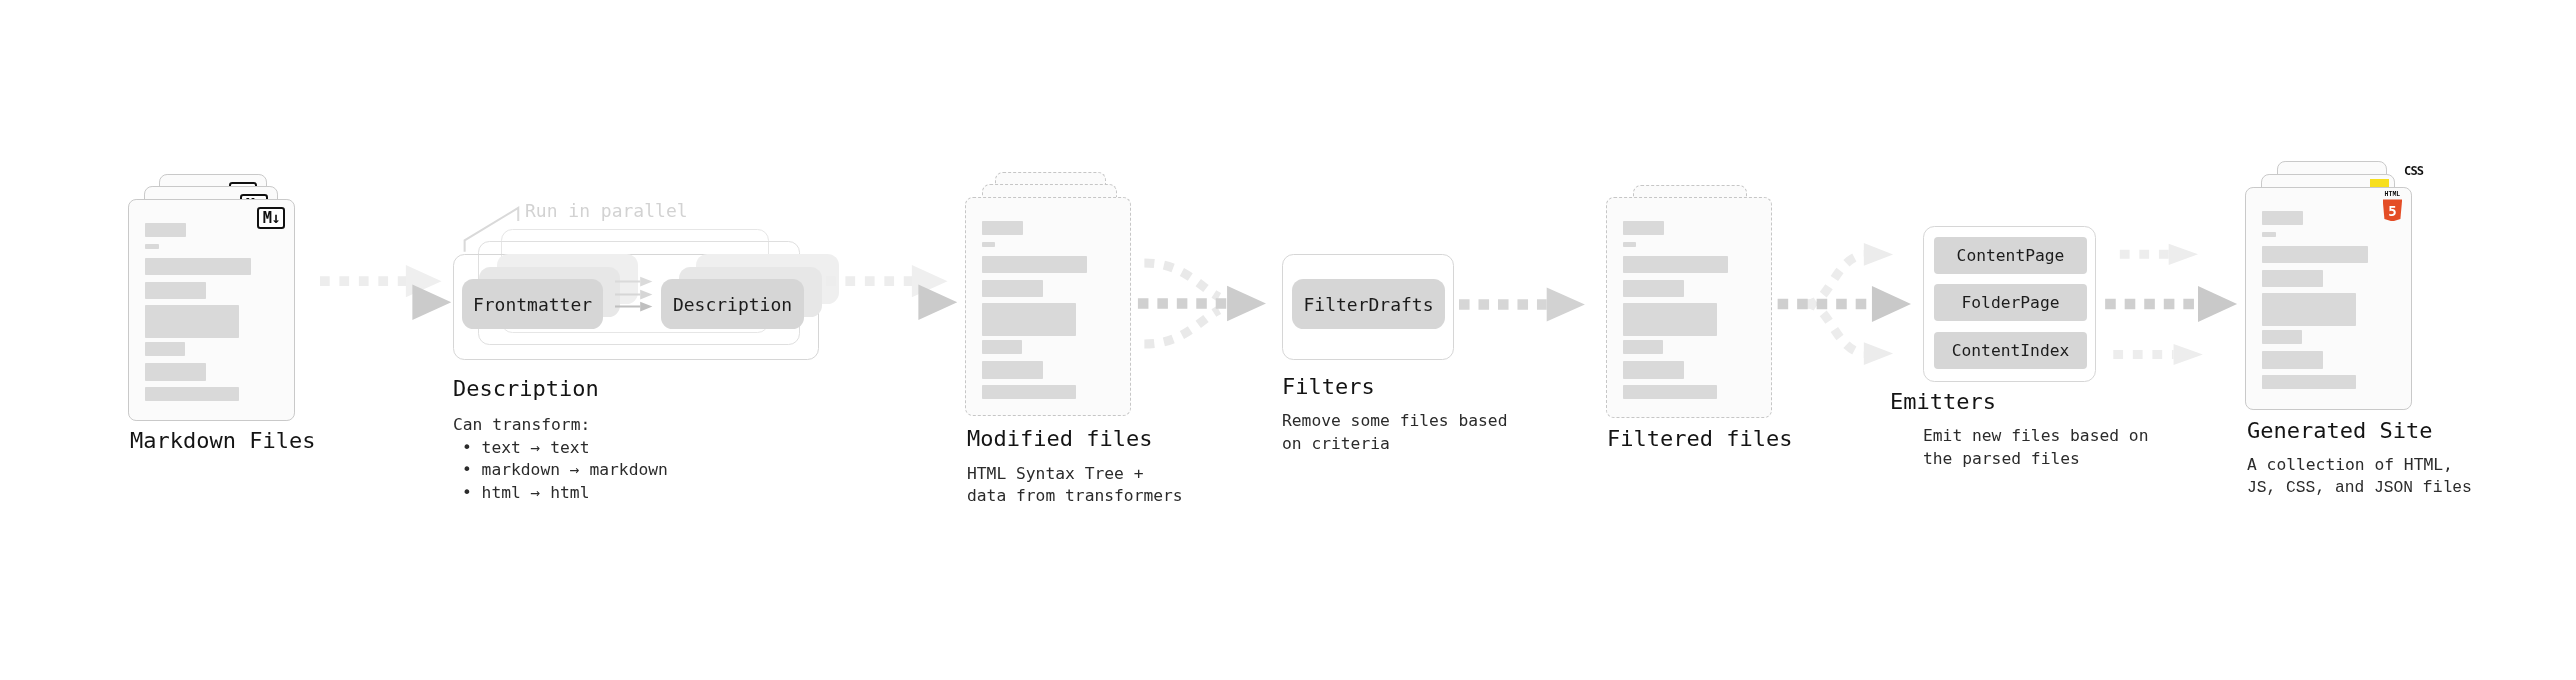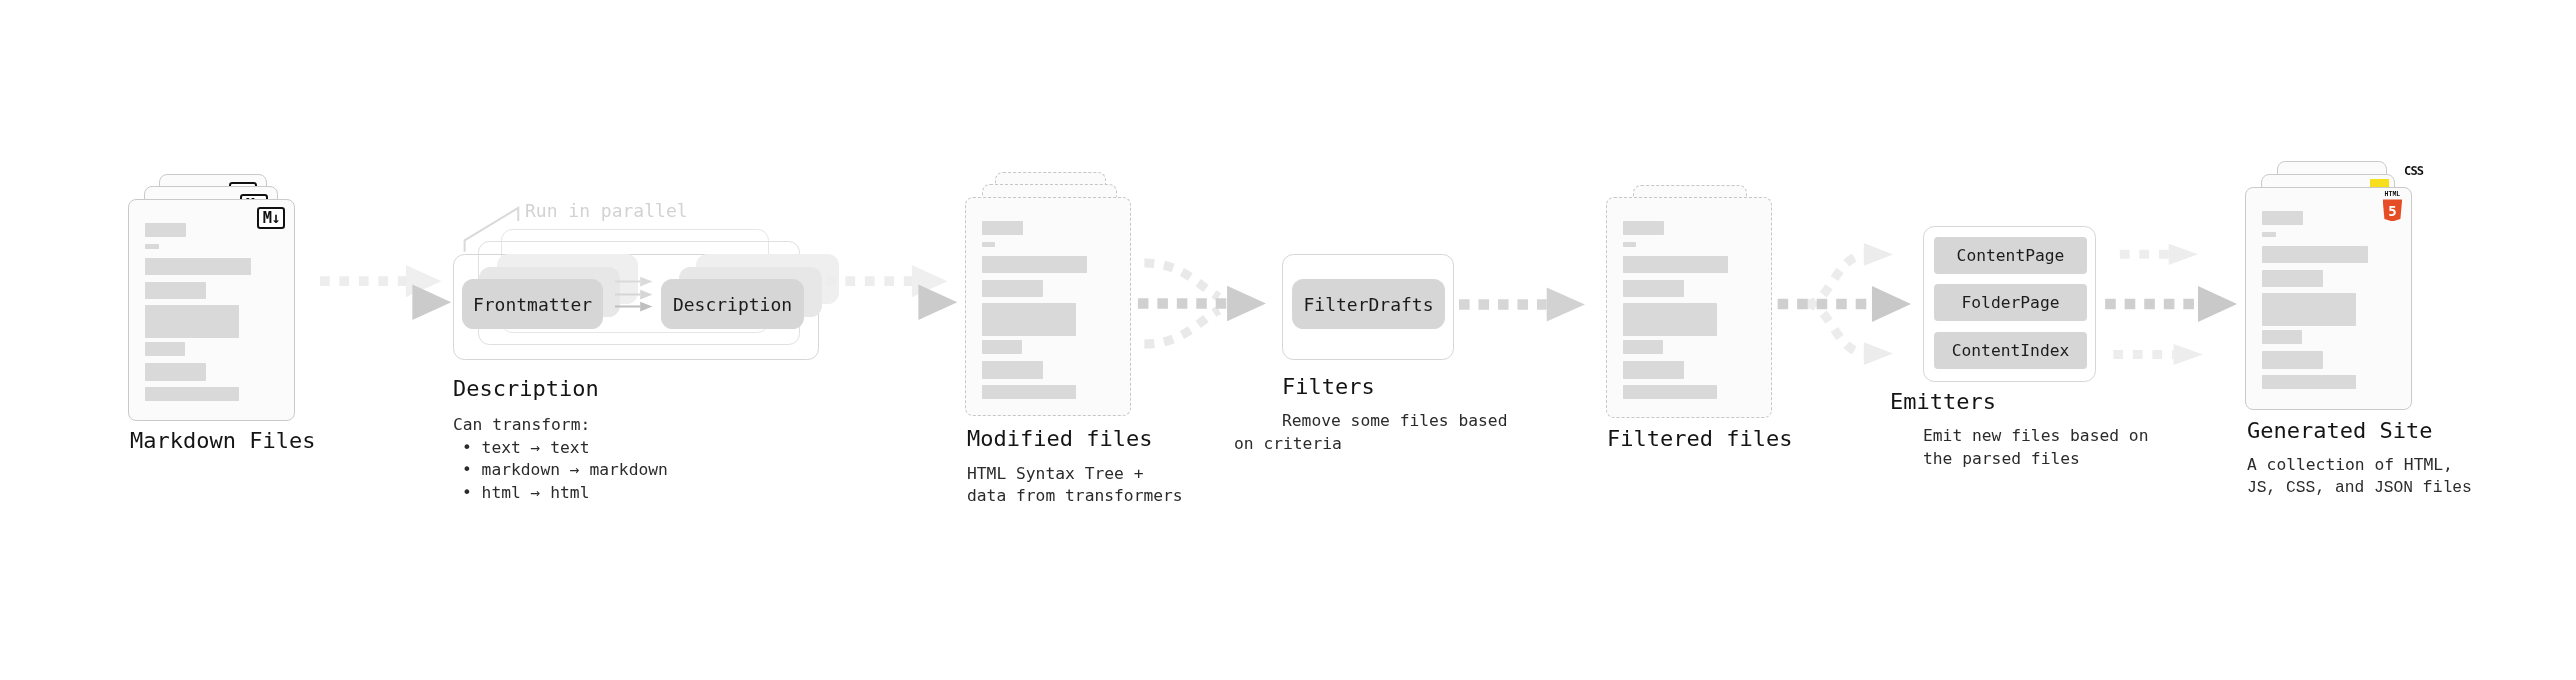--- a/index.html
+++ b/index.html
@@ -165,21 +165,21 @@
   <path d="M10,16 C58,16 76,44 102,58" fill="none" stroke="#e9e9e9" stroke-width="11" stroke-dasharray="12 12"></path>
   <path d="M10,116 C58,116 76,88 102,74" fill="none" stroke="#e9e9e9" stroke-width="11" stroke-dasharray="12 12"></path>
   <line x1="2" y1="66" x2="112" y2="66" stroke="#d0d0d0" stroke-width="13" stroke-dasharray="13 11"></line>
   <polygon points="112,44 160,66 112,88" fill="#cccccc"></polygon>
 </svg>
 
 <div class="obox fill" style="left:1282px;top:254px;width:172px;height:106px;"></div>
 <div class="pill" style="left:1292px;top:279px;width:153px;height:50px;">FilterDrafts</div>
 <div class="h1" style="left:1282px;top:375px;">Filters</div>
 <div class="body-line" style="left:1282px;top:409px;">Remove some files based</div>
-<div class="body-line" style="left:1234px;top:432px;">on criteria</div>
+<div class="body-line" style="left:1282px;top:432px;">on criteria</div>
 
 <svg class="arr" style="left:1459px;top:284px;" width="134" height="41" viewBox="0 0 165 50">
   <line x1="0" y1="25" x2="108" y2="25" stroke="#d6d6d6" stroke-width="13" stroke-dasharray="13 11"></line>
   <polygon points="108,4 155,25 108,46" fill="#d2d2d2"></polygon>
 </svg>
 
 <div class="file dashed" style="left:1633px;top:185px;width:114px;height:57px;"></div>
 <div class="file dashed" style="left:1606px;top:197px;width:166px;height:221px;">
   <div class="bars">
     <div class="bar" style="width:31%;height:14px;"></div>

